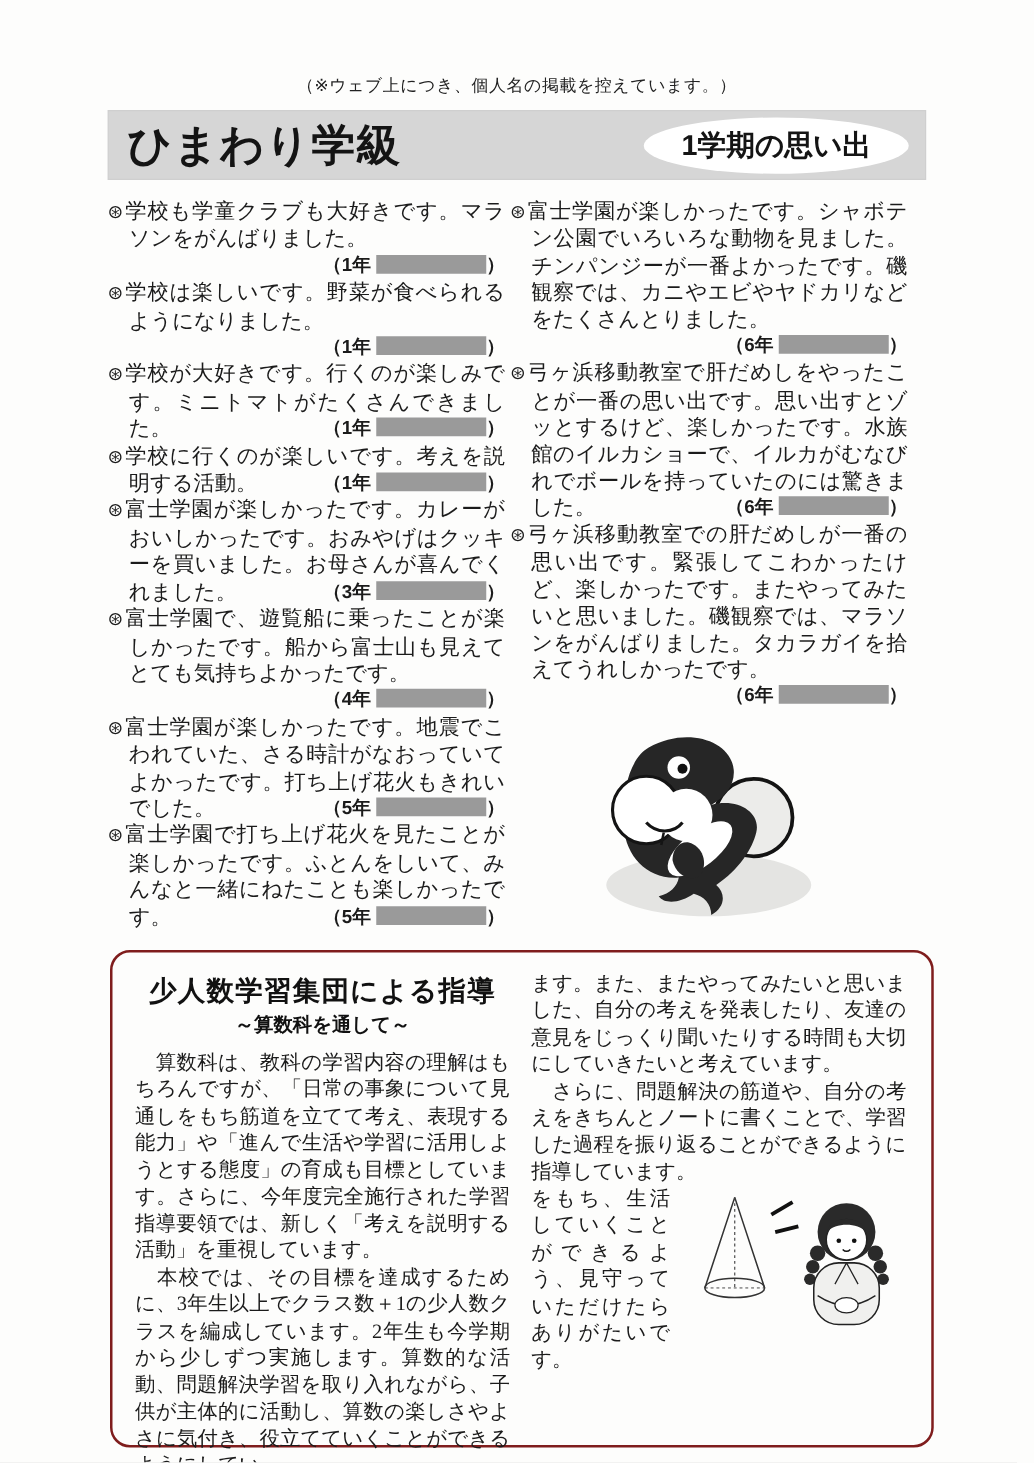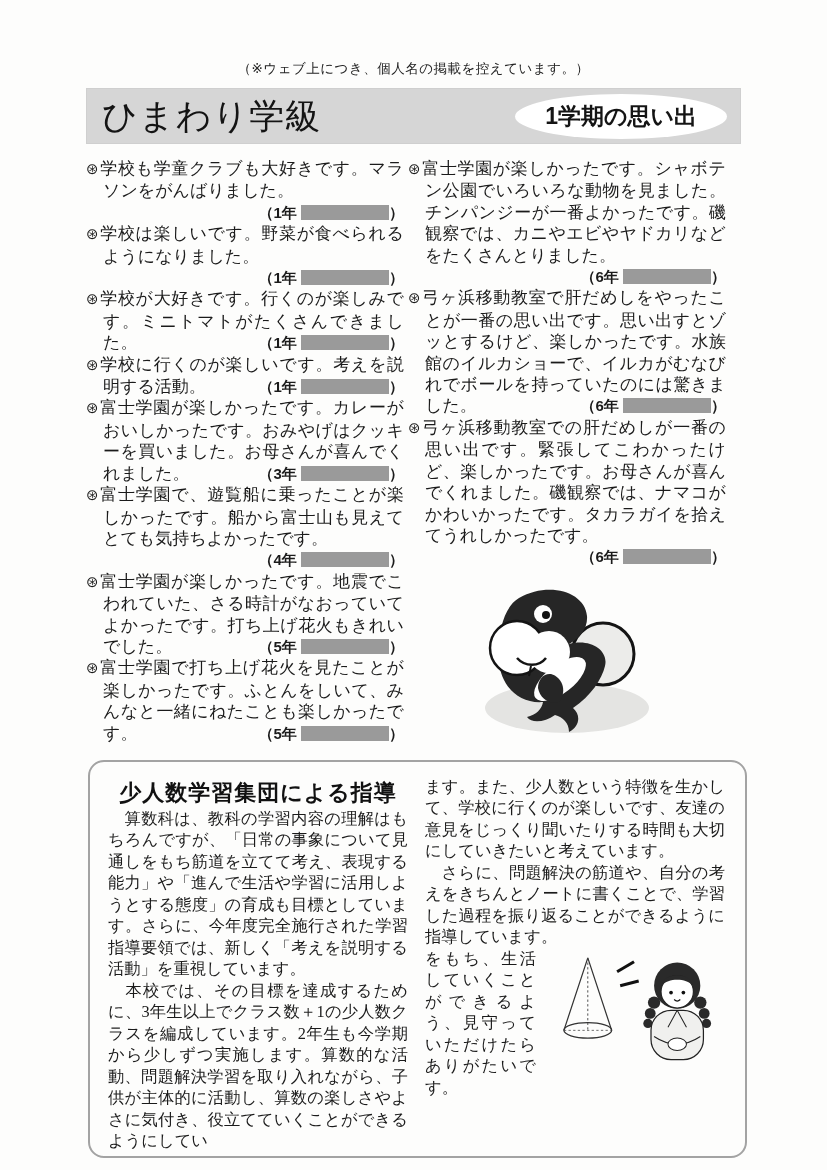--- a/index.html
+++ b/index.html
@@ -20,21 +20,21 @@
     display:flex; align-items:center; padding:0 14px 0 16px; gap:14px;
     box-shadow:inset 0 0 0 1px #cfcfcf;
   }
   .banner .t-outline {
     font-family:"Liberation Sans","DejaVu Sans",sans-serif; font-weight:900;
     font-size:36px; color:#fff; letter-spacing:2px; white-space:nowrap;
     text-shadow:-2px -2px 0 #000, 2px -2px 0 #000, -2px 2px 0 #000, 2px 2px 0 #000,
                  0 -2.5px 0 #000, 0 2.5px 0 #000, -2.5px 0 0 #000, 2.5px 0 0 #000;
   }
   .banner .t-solid {
-    font-family:"Liberation Sans","DejaVu Sans",sans-serif; font-weight:400;
+    font-family:"Liberation Sans","DejaVu Sans",sans-serif; font-weight:700;
     font-size:35px; color:#141414; letter-spacing:1px; white-space:nowrap;
   }
   .banner .badge {
     margin-left:auto; background:#fff; border-radius:50%;
     padding:7px 30px; white-space:nowrap;
     font-family:"Liberation Sans","DejaVu Sans",sans-serif;
     font-weight:bold; font-size:23px; color:#141414;
   }
   
   .mem-columns { display:flex; gap:4px; margin:14px 86px 0 86px; }
@@ -46,21 +46,21 @@
   .bullet { font-family:"DejaVu Sans",sans-serif; font-size:15px; margin-right:1px; }
   .grade-tag {
     float:right; text-indent:0;
     font-family:Liberation Sans, sans-serif;
     font-weight:bold; font-size:15px; white-space:nowrap;
   }
   .redact { display:inline-block; width:88px; height:15px; background:#9a9a9a; vertical-align:-2px; }
   .dolphin-wrap { width:220px; margin:16px auto 0 auto; }
   
   .article-box {
-    margin:16px 80px 0 88px; border:2px solid #a3a3a3; border-radius:16px;
+    margin:16px 80px 0 88px; border:2px solid #7f1d1d; border-radius:16px;
     padding:14px 18px 8px 18px; display:flex; gap:17px; height:372px;
     background:#fdfdfc;
   }
   .article-col { width:300px; }
   .article-title {
     margin:2px 0 0 0; text-align:center;
     font-family:"Liberation Sans","DejaVu Sans",sans-serif;
     font-weight:bold; font-size:22px; letter-spacing:1px; color:#111;
   }
   .article-subtitle {
@@ -91,21 +91,21 @@
         <p class="mem-item"><span class="bullet">⊛</span><span class="mem-text">学校に行くのが楽しいです。考えを説明する活動。</span><span class="grade-tag">（<span class="grade-label">1年</span>&nbsp;<span class="redact"></span>）</span></p>
         <p class="mem-item"><span class="bullet">⊛</span><span class="mem-text">富士学園が楽しかったです。カレーがおいしかったです。おみやげはクッキーを買いました。お母さんが喜んでくれました。</span><span class="grade-tag">（<span class="grade-label">3年</span>&nbsp;<span class="redact"></span>）</span></p>
         <p class="mem-item"><span class="bullet">⊛</span><span class="mem-text">富士学園で、遊覧船に乗ったことが楽しかったです。船から富士山も見えてとても気持ちよかったです。</span><span class="grade-tag">（<span class="grade-label">4年</span>&nbsp;<span class="redact"></span>）</span></p>
         <p class="mem-item"><span class="bullet">⊛</span><span class="mem-text">富士学園が楽しかったです。地震でこわれていた、さる時計がなおっていてよかったです。打ち上げ花火もきれいでした。</span><span class="grade-tag">（<span class="grade-label">5年</span>&nbsp;<span class="redact"></span>）</span></p>
         <p class="mem-item"><span class="bullet">⊛</span><span class="mem-text">富士学園で打ち上げ花火を見たことが楽しかったです。ふとんをしいて、みんなと一緒にねたことも楽しかったです。</span><span class="grade-tag">（<span class="grade-label">5年</span>&nbsp;<span class="redact"></span>）</span></p>
       </div>
     <div class="mem-col" id="mem-right">
 
     <p class="mem-item"><span class="bullet">⊛</span><span class="mem-text">富士学園が楽しかったです。シャボテン公園でいろいろな動物を見ました。チンパンジーが一番よかったです。磯観察では、カニやエビやヤドカリなどをたくさんとりました。</span><span class="grade-tag">（<span class="grade-label">6年</span>&nbsp;<span class="redact"></span>）</span></p>
         <p class="mem-item"><span class="bullet">⊛</span><span class="mem-text">弓ヶ浜移動教室で肝だめしをやったことが一番の思い出です。思い出すとゾッとするけど、楽しかったです。水族館のイルカショーで、イルカがむなびれでボールを持っていたのには驚きました。</span><span class="grade-tag">（<span class="grade-label">6年</span>&nbsp;<span class="redact"></span>）</span></p>
-        <p class="mem-item"><span class="bullet">⊛</span><span class="mem-text">弓ヶ浜移動教室での肝だめしが一番の思い出です。緊張してこわかったけど、楽しかったです。お母さんが喜んでくれました。磯観察では、ナマコがかわいかったです。タカラガイを拾えてうれしかったです。</span><span class="grade-tag">（<span class="grade-label">6年</span>&nbsp;<span class="redact"></span>）</span></p>
+        <p class="mem-item"><span class="bullet">⊛</span><span class="mem-text">弓ヶ浜移動教室での肝だめしが一番の思い出です。緊張してこわかったけど、楽しかったです。またやってみたいと思いました。磯観察では、マラソンをがんばりました。タカラガイを拾えてうれしかったです。</span><span class="grade-tag">（<span class="grade-label">6年</span>&nbsp;<span class="redact"></span>）</span></p>
         <div class="dolphin-wrap"><svg id="dolphin-svg" viewBox="0 0 220 155" width="220" height="155">
 
     <ellipse cx="110" cy="124" rx="82" ry="25" fill="#e4e4e2"></ellipse>
 
     <circle cx="146" cy="70" r="31" fill="#ececea" stroke="#141414" stroke-width="3"></circle>
 
     <path d="M62,14 C92,-3 128,8 130,32 C131,44 123,54 112,60
              C133,54 152,66 148,82 C145,95 134,112 116,124
              C124,131 123,142 112,148 C112,139 106,133 98,131
              C88,138 75,140 70,133 C79,131 85,125 86,118
@@ -122,28 +122,29 @@
     <path d="M74,82 L72,92" stroke="#141414" stroke-width="2" fill="none"></path>
 
     <path d="M94,90 C105,93 110,106 103,117 C94,122 83,115 81,104 C81,95 87,89 94,90 Z" fill="#262626"></path>
   </svg></div>
       </div>
   </div>
 
   <div class="article-box">
     <div class="article-col">
       <h2 class="article-title">少人数学習集団による指導</h2>
+      <h3 class="article-subtitle">～算数科を通して～</h3>
       <div id="art-left">
           <p>　算数科は、教科の学習内容の理解はもちろんですが、「日常の事象について見通しをもち筋道を立てて考え、表現する能力」や「進んで生活や学習に活用しようとする態度」の育成も目標としています。さらに、今年度完全施行された学習指導要領では、新しく「考えを説明する活動」を重視しています。</p>
           <p>　本校では、その目標を達成するために、3年生以上でクラス数＋1の少人数クラスを編成しています。2年生も今学期から少しずつ実施します。算数的な活動、問題解決学習を取り入れながら、子供が主体的に活動し、算数の楽しさやよさに気付き、役立てていくことができるようにしてい</p>
         </div>
     </div>
     <div class="article-col">
       <div id="art-right-top">
-          <p>ます。また、少人数という特徴を生かして、学校に行くのが楽しいです、友達の意見をじっくり聞いたりする時間も大切にしていきたいと考えています。</p>
+          <p>ます。また、またやってみたいと思いました、自分の考えを発表したり、友達の意見をじっくり聞いたりする時間も大切にしていきたいと考えています。</p>
           <p>　さらに、問題解決の筋道や、自分の考えをきちんとノートに書くことで、学習した過程を振り返ることができるように指導しています。</p>
         </div>
       <div id="art-right-bottom">
         <div class="cone-girl-wrap">
           <svg viewBox="0 0 240 150" width="185" height="116">
 
             <path d="M62,10 L31,104 M62,10 L93,104" stroke="#333" stroke-width="1.6" fill="none"></path>
             <line x1="62" y1="10" x2="62" y2="104" stroke="#444" stroke-width="1.2" stroke-dasharray="3,3"></line>
             <ellipse cx="62" cy="104" rx="31" ry="10" fill="none" stroke="#333" stroke-width="1.6"></ellipse>
             <line x1="31" y1="104" x2="93" y2="104" stroke="#444" stroke-width="1" stroke-dasharray="3,3"></line>

